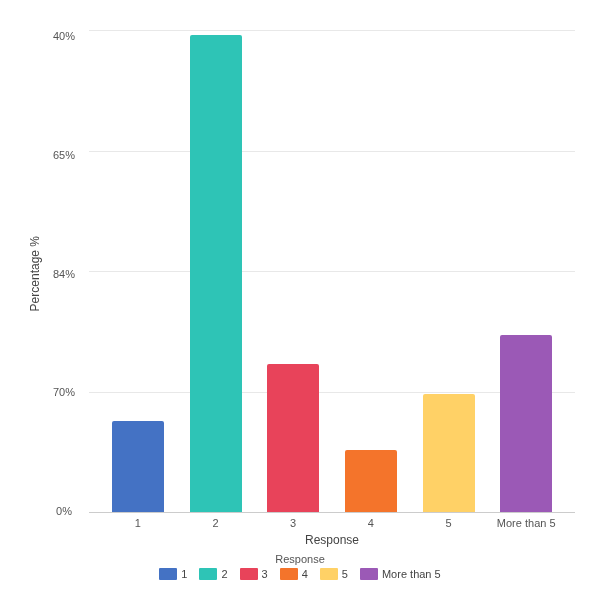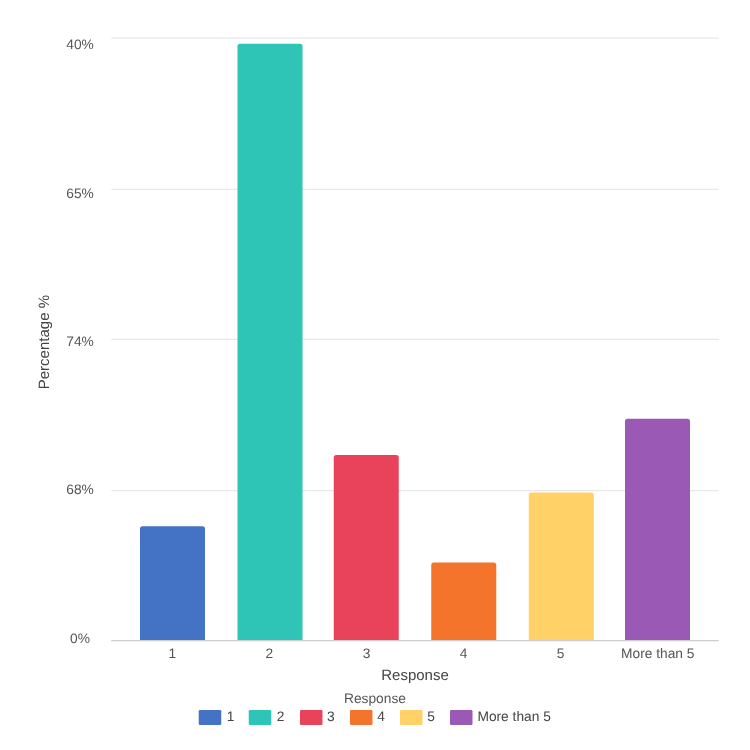--- a/index.html
+++ b/index.html
@@ -152,22 +152,22 @@
 <div class="chart-container">
   <div class="chart-y-and-plot">
 
     <div class="y-title-col">
       <span class="axis-title-y">Percentage %</span>
     </div>
 
     <div class="y-axis" id="y-axis-labels">
     <span class="y-label">40%</span>
         <span class="y-label">65%</span>
-        <span class="y-label">74%</span>
-        <span class="y-label">68%</span>
+        <span class="y-label">84%</span>
+        <span class="y-label">70%</span>
         <span class="y-label">0%</span>
       </div>
 
     <div class="plot-area">
       <div class="grid-and-bars" id="grid-bars">
         <div class="grid-lines" id="grid-lines">
             <div class="grid-line"></div>
             <div class="grid-line"></div>
             <div class="grid-line"></div>
             <div class="grid-line"></div>

